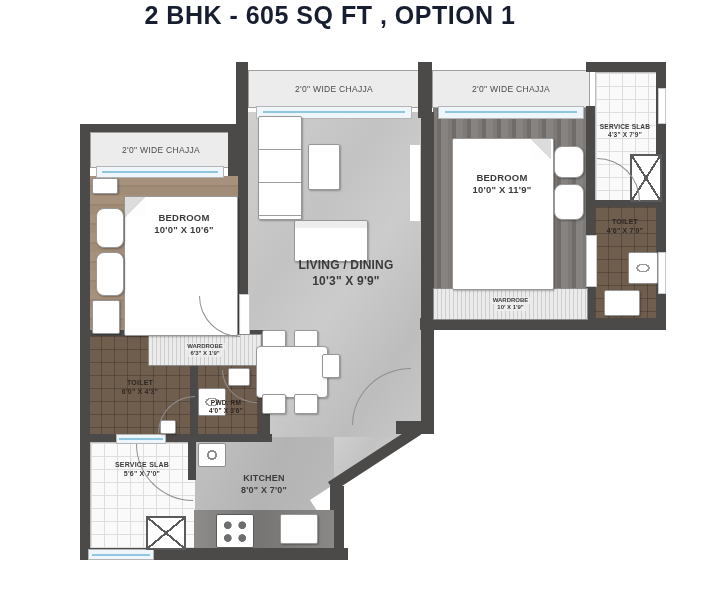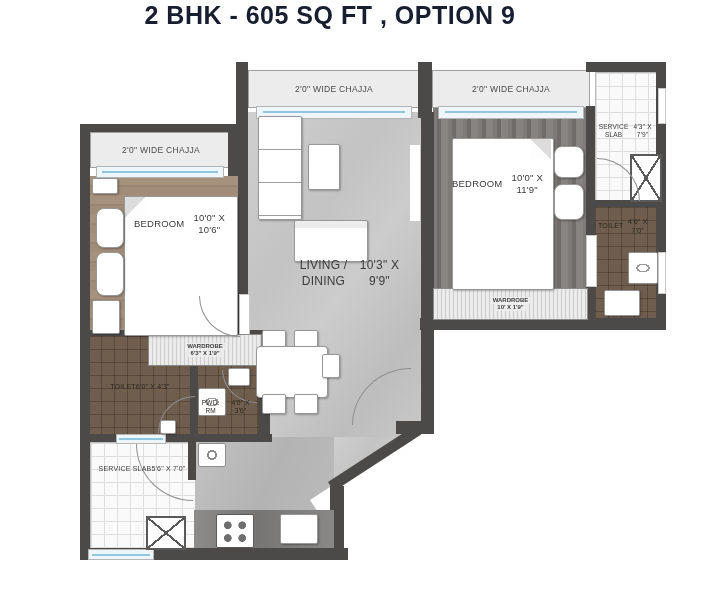--- a/index.html
+++ b/index.html
@@ -29,22 +29,22 @@
       background-image:linear-gradient(rgba(0,0,0,.2) 1px,transparent 1px),
                        linear-gradient(90deg,rgba(0,0,0,.2) 1px,transparent 1px);
       background-size:13px 13px;}
   .wardrobe{position:absolute;background:repeating-linear-gradient(90deg,#ebebeb 0 3px,#cdcdcd 3px 4px);
       border:1px solid #8a8a8a;display:flex;flex-direction:column;align-items:center;justify-content:center;
       text-align:center;color:#3c3c3c;font-weight:700;}
   .wardrobe span{display:block;font-size:6px;line-height:1.2;background:rgba(240,240,240,.72);padding:0 2px;}
   .furn{position:absolute;background:#fff;border:1px solid #979797;border-radius:2px;
         box-shadow:1px 1px 2px rgba(0,0,0,.28);}
   .pillow{border-radius:8px;}
-  .label{position:absolute;display:flex;flex-direction:row;align-items:center;justify-content:center;
-         text-align:center;color:#3b3b3b;font-weight:400;line-height:1.3;letter-spacing:.2px;}
+  .label{position:absolute;display:flex;flex-direction:column;align-items:center;justify-content:center;
+         text-align:center;color:#3b3b3b;font-weight:700;line-height:1.3;letter-spacing:.2px;}
   .label span{display:block;}
   .xbox{position:absolute;border:2px solid #5a5a5a;background:
       linear-gradient(to top right,transparent calc(50% - 1px),#5a5a5a calc(50% - 1px) calc(50% + 1px),transparent calc(50% + 1px)),
       linear-gradient(to bottom right,transparent calc(50% - 1px),#5a5a5a calc(50% - 1px) calc(50% + 1px),transparent calc(50% + 1px)),#fff;}
   .arc{position:absolute;background:transparent;}
   .arc-tl{border-top:1.5px solid #8f8f8f;border-left:1.5px solid #8f8f8f;border-top-left-radius:100% 100%;}
   .arc-tr{border-top:1.5px solid #8f8f8f;border-right:1.5px solid #8f8f8f;border-top-right-radius:100% 100%;}
   .arc-bl{border-bottom:1.5px solid #8f8f8f;border-left:1.5px solid #8f8f8f;border-bottom-left-radius:100% 100%;}
   .stove{position:absolute;background-color:#fff;border:1px solid #5a5a5a;border-radius:2px;
       background-image:radial-gradient(circle at 30% 32%,#6e6e6e 3.5px,transparent 4.2px),
@@ -63,21 +63,21 @@
   .sofa{position:absolute;background:
       linear-gradient(90deg,transparent calc(50% - .5px),#ababab calc(50% - .5px) calc(50% + .5px),transparent calc(50% + .5px)),#fff;
       border:1px solid #979797;border-radius:2px;box-shadow:inset 0 7px 0 #ededed,1px 1px 2px rgba(0,0,0,.28);}
   .doorgap{position:absolute;background:#fff;border:1px solid #c9c9c9;}
 </style>
 </head>
 <body>
 
 <div id="canvas">
 
-  <div class="title">2 BHK - 605 SQ FT , OPTION 9</div>
+  <div class="title">2 BHK - 605 SQ FT , OPTION 1</div>
 
   <div class="marble" style="left:248px;top:112px;width:174px;height:325px;"></div>
   <div class="marble" style="left:334px;top:437px;width:88px;height:55px;"></div>
   <div class="marble2" style="left:194px;top:437px;width:140px;height:113px;"></div>
   <div class="wood-left" style="left:90px;top:176px;width:148px;height:160px;"></div>
   <div class="wood-right" style="left:433px;top:108px;width:153px;height:180px;"></div>
   <div class="tile-brown" style="left:88px;top:336px;width:172px;height:100px;"></div>
   <div class="grid-floor" style="left:90px;top:442px;width:104px;height:106px;"></div>
   <div class="grid-floor" style="left:595px;top:72px;width:61px;height:130px;"></div>
   <div class="tile-brown" style="left:595px;top:207px;width:61px;height:111px;"></div>
@@ -184,20 +184,24 @@
     <span>10'0" X 10'6"</span>
   </div>
   <div class="label" style="left:452px;top:164px;width:100px;height:40px;font-size:9.5px;">
     <span>BEDROOM</span>
     <span>10'0" X 11'9"</span>
   </div>
   <div class="label" style="left:290px;top:258px;width:112px;height:32px;font-size:12px;">
     <span>LIVING / DINING</span>
     <span>10'3" X 9'9"</span>
   </div>
+  <div class="label" style="left:212px;top:470px;width:104px;height:30px;font-size:9px;">
+    <span>KITCHEN</span>
+    <span>8'0" X 7'0"</span>
+  </div>
   <div class="label" style="left:96px;top:374px;width:88px;height:26px;font-size:7px;color:#2e2720;">
     <span>TOILET</span>
     <span>6'0" X 4'3"</span>
   </div>
   <div class="label" style="left:196px;top:394px;width:60px;height:26px;font-size:6.5px;color:#2e2720;">
     <span>PWD. RM</span>
     <span>4'0" X 3'6"</span>
   </div>
   <div class="label" style="left:96px;top:456px;width:92px;height:26px;font-size:7px;">
     <span>SERVICE SLAB</span>

